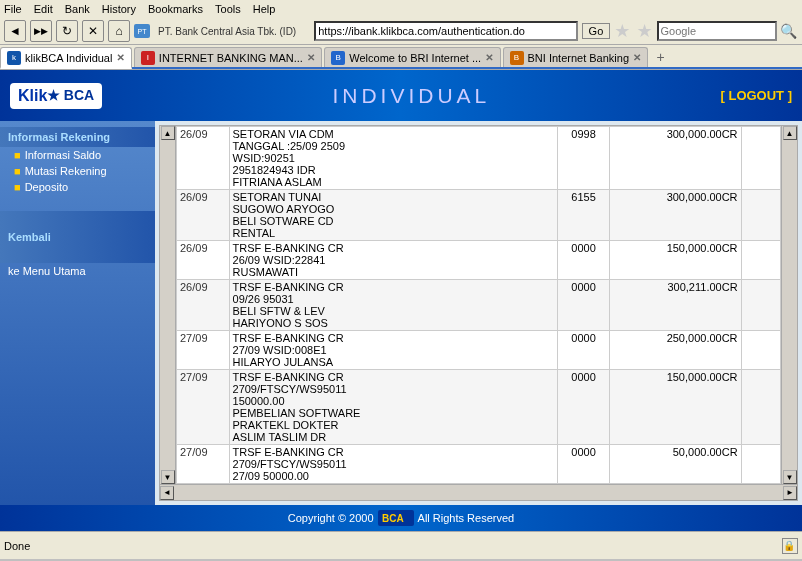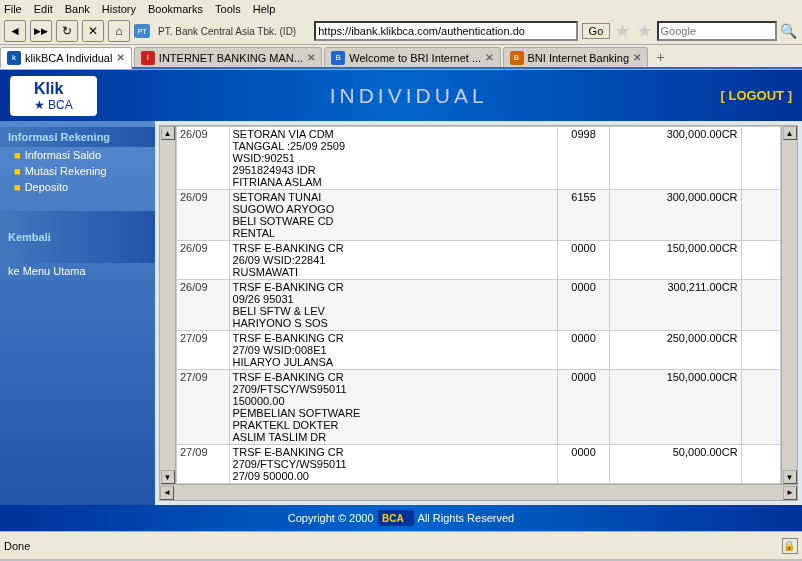--- a/index.html
+++ b/index.html
@@ -23,23 +23,23 @@
     .tab-icon { width: 14px; height: 14px; background: #4488cc; border-radius: 2px; margin-right: 4px; display: flex; align-items: center; justify-content: center; font-size: 8px; color: white; flex-shrink: 0; }
     .tab-text { flex: 1; overflow: hidden; text-overflow: ellipsis; white-space: nowrap; }
     .tab-close { margin-left: 4px; font-size: 10px; color: #666; cursor: pointer; font-weight: bold; }
     .tab-new { padding: 2px 6px; font-size: 14px; color: #666; cursor: pointer; }
 
     
     .main-content { width: 802px; height: 461px; background: #eee; display: flex; flex-direction: column; }
 
     
     .bank-header { background: linear-gradient(to right, #003399, #0066cc, #003399); height: 55px; display: flex; align-items: center; justify-content: space-between; padding: 0 10px; }
-    .klik-logo { background: white; border-radius: 4px; padding: 4px 24px; display: flex; flex-direction: column; align-items: flex-start; }
+    .klik-logo { background: white; border-radius: 4px; padding: 4px 8px; display: flex; align-items: flex-start; }
     .klik-logo-top { font-size: 16px; font-weight: bold; color: #0033aa; }
-    .klik-logo-bottom { font-size: 12px; color: #003399; font-weight: normal; }
+    .klik-logo-bottom { font-size: 14px; color: #003399; font-weight: bold; }
     .header-title { color: #ccccff; font-size: 21px; font-weight: normal; letter-spacing: 4px; text-align: center; flex: 1; }
 
     
     .content-area { display: flex; flex: 1; background: #dde8f0; }
 
     
     .sidebar { width: 155px; background: linear-gradient(to bottom, #5588cc, #2255aa); flex-shrink: 0; padding: 6px 0; }
     .sidebar-section { margin-bottom: 8px; }
     .sidebar-title { background: linear-gradient(to right, #4477bb, #2255aa); color: #aaddff; font-weight: bold; font-size: 11px; padding: 4px 8px; }
     .sidebar-item { color: white; font-size: 11px; padding: 2px 8px 2px 14px; cursor: pointer; display: flex; align-items: center; gap: 2px; }

